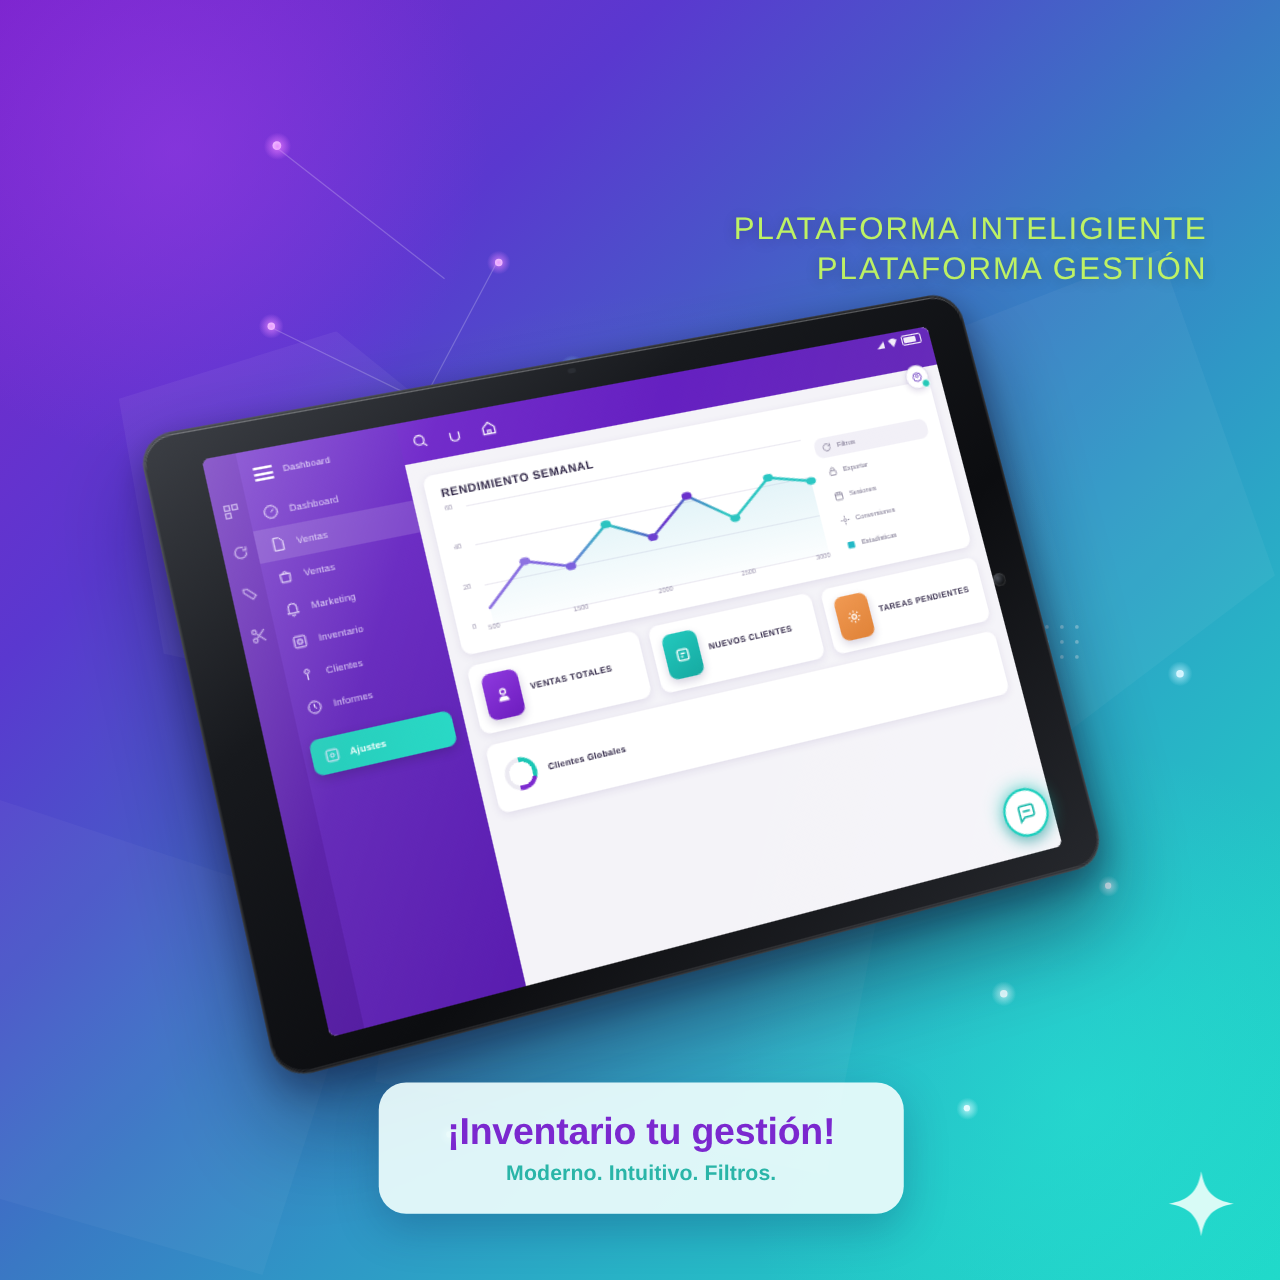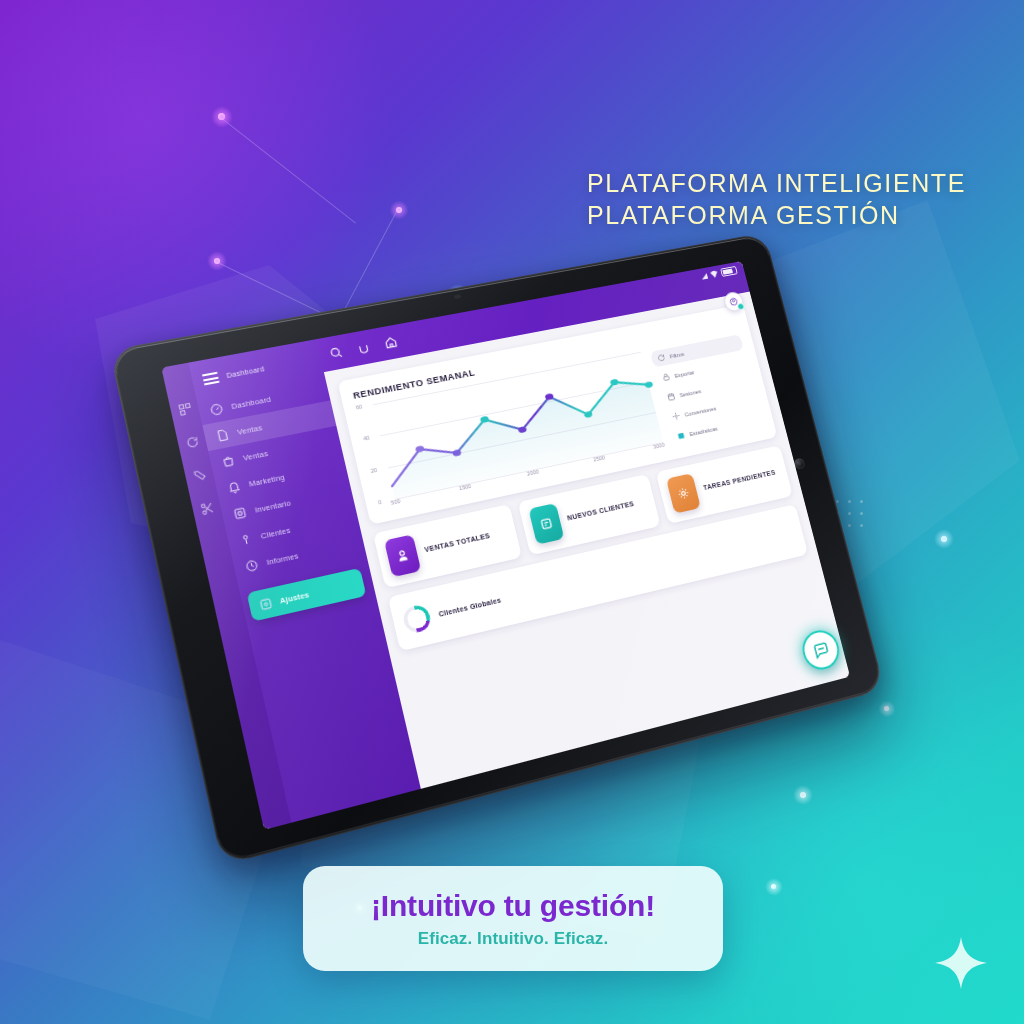--- a/index.html
+++ b/index.html
@@ -33,21 +33,21 @@
     clip-path:polygon(0 0,100% 26%,70% 100%,0 84%);background:rgba(255,255,255,.035);}
 
   .dot{position:absolute;border-radius:50%;background:#fff;}
   .dot .halo{position:absolute;left:50%;top:50%;transform:translate(-50%,-50%);border-radius:50%;}
   .line-thin{position:absolute;background:rgba(255,255,255,.22);transform-origin:0 0;height:1px;}
 
   .dotgrid{position:absolute;display:grid;gap:9px;}
   .dotgrid i{width:3px;height:3px;border-radius:50%;background:rgba(255,255,255,.35);display:block;}
 
   
-  .headline{position:absolute;right:58px;top:168px;text-align:left;color:#fef9c3;
+  .headline{position:absolute;right:58px;top:168px;text-align:right;color:#bef264;
     letter-spacing:1.6px;line-height:1.26;text-shadow:0 2px 10px rgba(0,0,0,.22);}
   .headline .l1{font-size:25px;font-weight:400;}
   .headline .l2{font-size:25px;font-weight:400;}
 
   
   .tablet-wrap{position:absolute;left:146px;top:258px;width:740px;height:540px;
     perspective:1400px;}
   .tablet{position:absolute;inset:0;transform:rotate(-12.5deg) rotateY(13deg) rotateX(5deg);
     transform-style:preserve-3d;}
   .tablet-body{position:absolute;left:22px;top:18px;width:690px;height:500px;
@@ -553,21 +553,21 @@
       <svg viewBox="0 0 24 24" fill="none" stroke="currentColor" stroke-width="2">
         <path d="M4 6.5A2.5 2.5 0 0 1 6.5 4h11A2.5 2.5 0 0 1 20 6.5v7a2.5 2.5 0 0 1-2.5 2.5H9l-5 4z"></path>
         <path d="M8 10h8"></path>
       </svg>
     </div>
   </div>
  </div>
 </div>
 
 <div class="banner">
-  <div class="banner-h">¡Intuitivo tu gestión!</div>
-  <div class="banner-s">Eficaz. Intuitivo. Eficaz.</div>
+  <div class="banner-h">¡Inventario tu gestión!</div>
+  <div class="banner-s">Moderno. Intuitivo. Filtros.</div>
 </div>
 
 <div class="sparkle">
   <svg viewBox="0 0 100 100" fill="#d8fbf6">
     <path d="M50 2 C55 32 68 45 98 50 C68 55 55 68 50 98 C45 68 32 55 2 50 C32 45 45 32 50 2 Z"></path>
   </svg>
 </div>
 
 </body></html>

